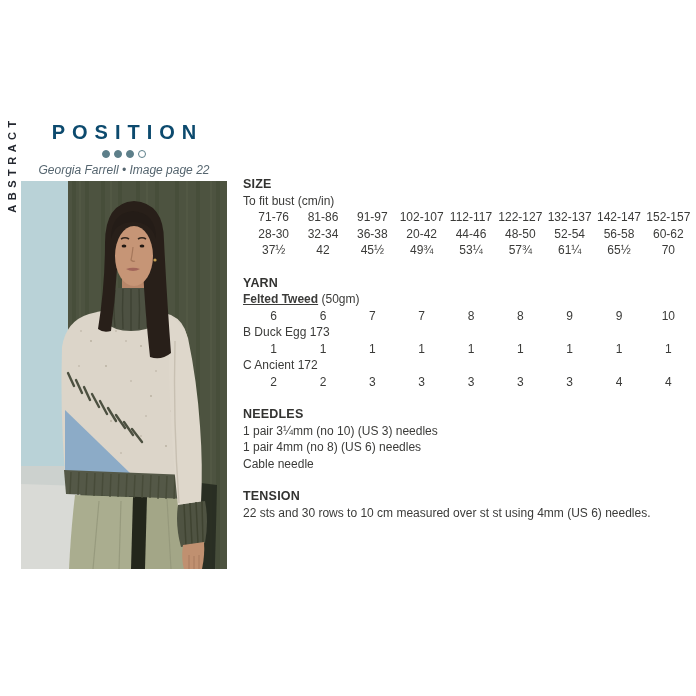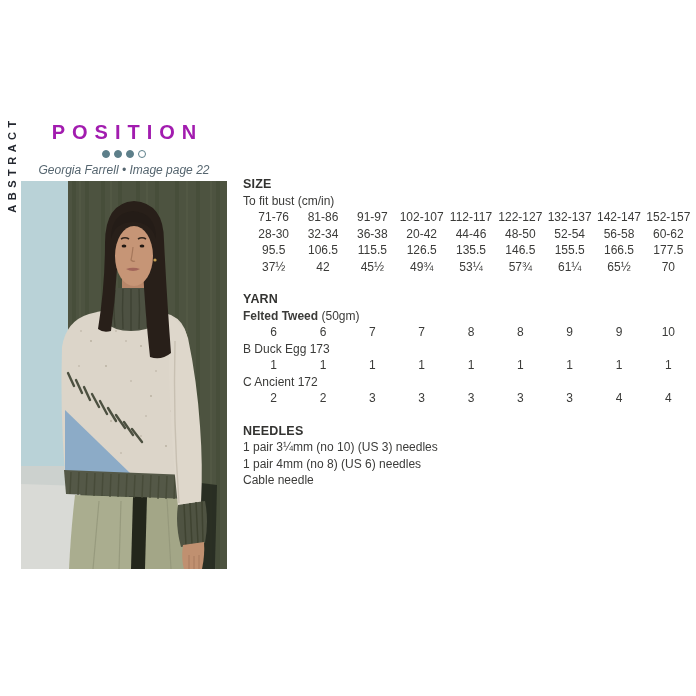--- a/index.html
+++ b/index.html
@@ -28,21 +28,21 @@
 
   
   .title-block {
     position: absolute;
     left: 18px; top: 121px; width: 212px;
     text-align: center;
   }
   .title-block h1 {
     font-size: 20px; font-weight: 700;
     letter-spacing: 7px; text-indent: 7px;
-    color: #a21caf;
+    color: #0c4a6e;
     white-space: nowrap;
   }
   .dots { margin-top: 4px; height: 10px; line-height: 10px; }
   .dot {
     display: inline-block;
     width: 8px; height: 8px; border-radius: 50%;
     border: 1.5px solid #5d7f8a;
     margin: 0 2px;
     vertical-align: middle;
     background: #ffffff;
@@ -61,21 +61,21 @@
 
   
   .main {
     position: absolute;
     left: 243px; top: 176px; width: 450px;
     font-size: 12px; line-height: 16.5px;
     color: #3b3b39;
   }
   .section + .section { margin-top: 16px; }
   .heading { font-size: 12.5px; font-weight: 700; color: #333331; letter-spacing: 0.2px; }
-  .bold { font-weight: 700; }
+  .bold { font-weight: 700; text-decoration: underline; }
   .num-row {
     display: grid;
     grid-template-columns: repeat(9, 1fr);
     text-align: center;
     margin-left: 6px;
   }
   .num-row .cell { display: block; }
 </style>
 </head>
 <body>
@@ -259,31 +259,20 @@
           <span class="cell">32-34</span>
           <span class="cell">36-38</span>
           <span class="cell">20-42</span>
           <span class="cell">44-46</span>
           <span class="cell">48-50</span>
           <span class="cell">52-54</span>
           <span class="cell">56-58</span>
           <span class="cell">60-62</span>
         </div>
       <div class="num-row">
-          <span class="cell">95.5</span>
-          <span class="cell">106.5</span>
-          <span class="cell">115.5</span>
-          <span class="cell">126.5</span>
-          <span class="cell">135.5</span>
-          <span class="cell">146.5</span>
-          <span class="cell">155.5</span>
-          <span class="cell">166.5</span>
-          <span class="cell">177.5</span>
-        </div>
-      <div class="num-row">
           <span class="cell">37½</span>
           <span class="cell">42</span>
           <span class="cell">45½</span>
           <span class="cell">49¾</span>
           <span class="cell">53¼</span>
           <span class="cell">57¾</span>
           <span class="cell">61¼</span>
           <span class="cell">65½</span>
           <span class="cell">70</span>
         </div>
@@ -332,15 +321,19 @@
         </div>
     </section>
 
     <section class="section">
       <div class="heading">NEEDLES</div>
       <div>1 pair 3¼mm (no 10) (US 3) needles</div>
       <div>1 pair 4mm (no 8) (US 6) needles</div>
       <div>Cable needle</div>
     </section>
 
+    <section class="section">
+      <div class="heading">TENSION</div>
+      <div>22 sts and 30 rows to 10 cm measured over st st using 4mm (US 6) needles.</div>
+    </section>
 
   </main>
 </div>
 
 </body></html>

